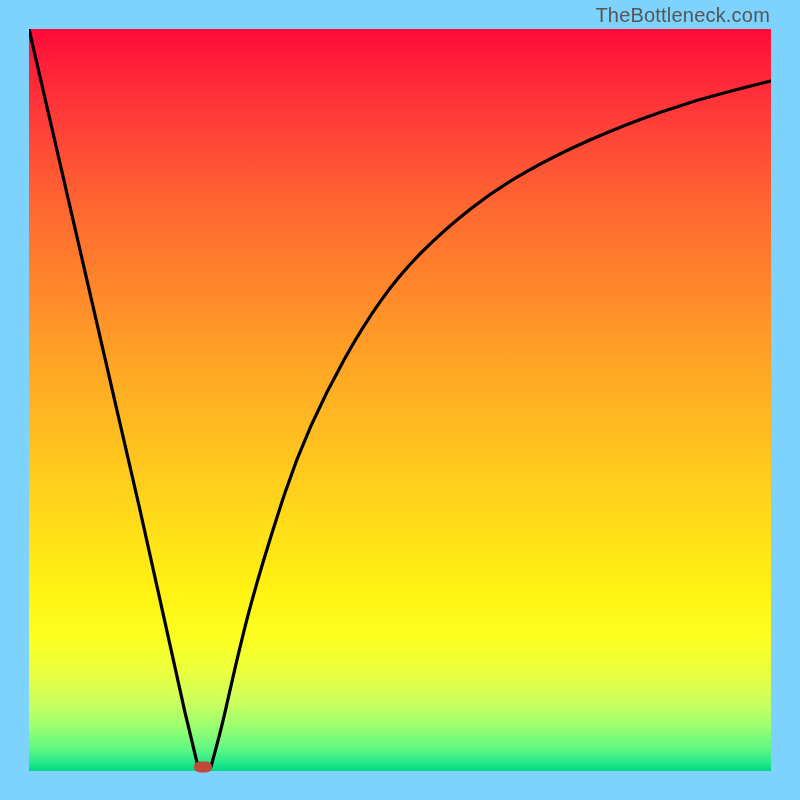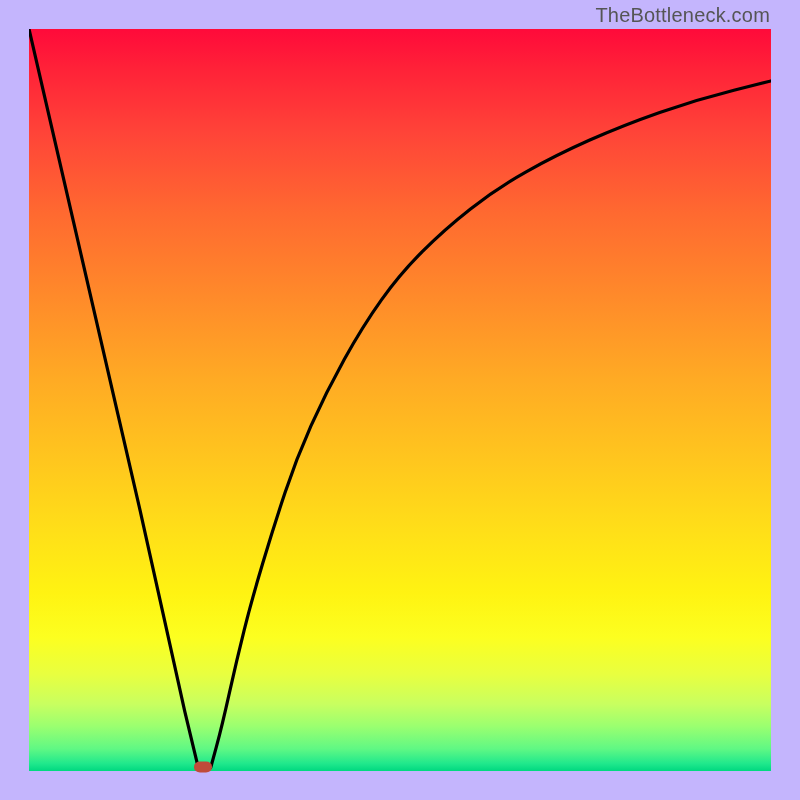--- a/index.html
+++ b/index.html
@@ -8,21 +8,21 @@
     width: 800px;
     height: 800px;
     background: #000;
     overflow: hidden;
     font-family: Arial, Helvetica, sans-serif;
   }
   .frame {
     position: relative;
     width: 800px;
     height: 800px;
-    background: #c4b5fd;
+    background: #7dd3fc;
   }
   .plot {
     position: absolute;
     left: 29px;
     top: 29px;
     width: 742px;
     height: 742px;
     
     background: linear-gradient(to bottom,
       #ff0a3a 0%,

